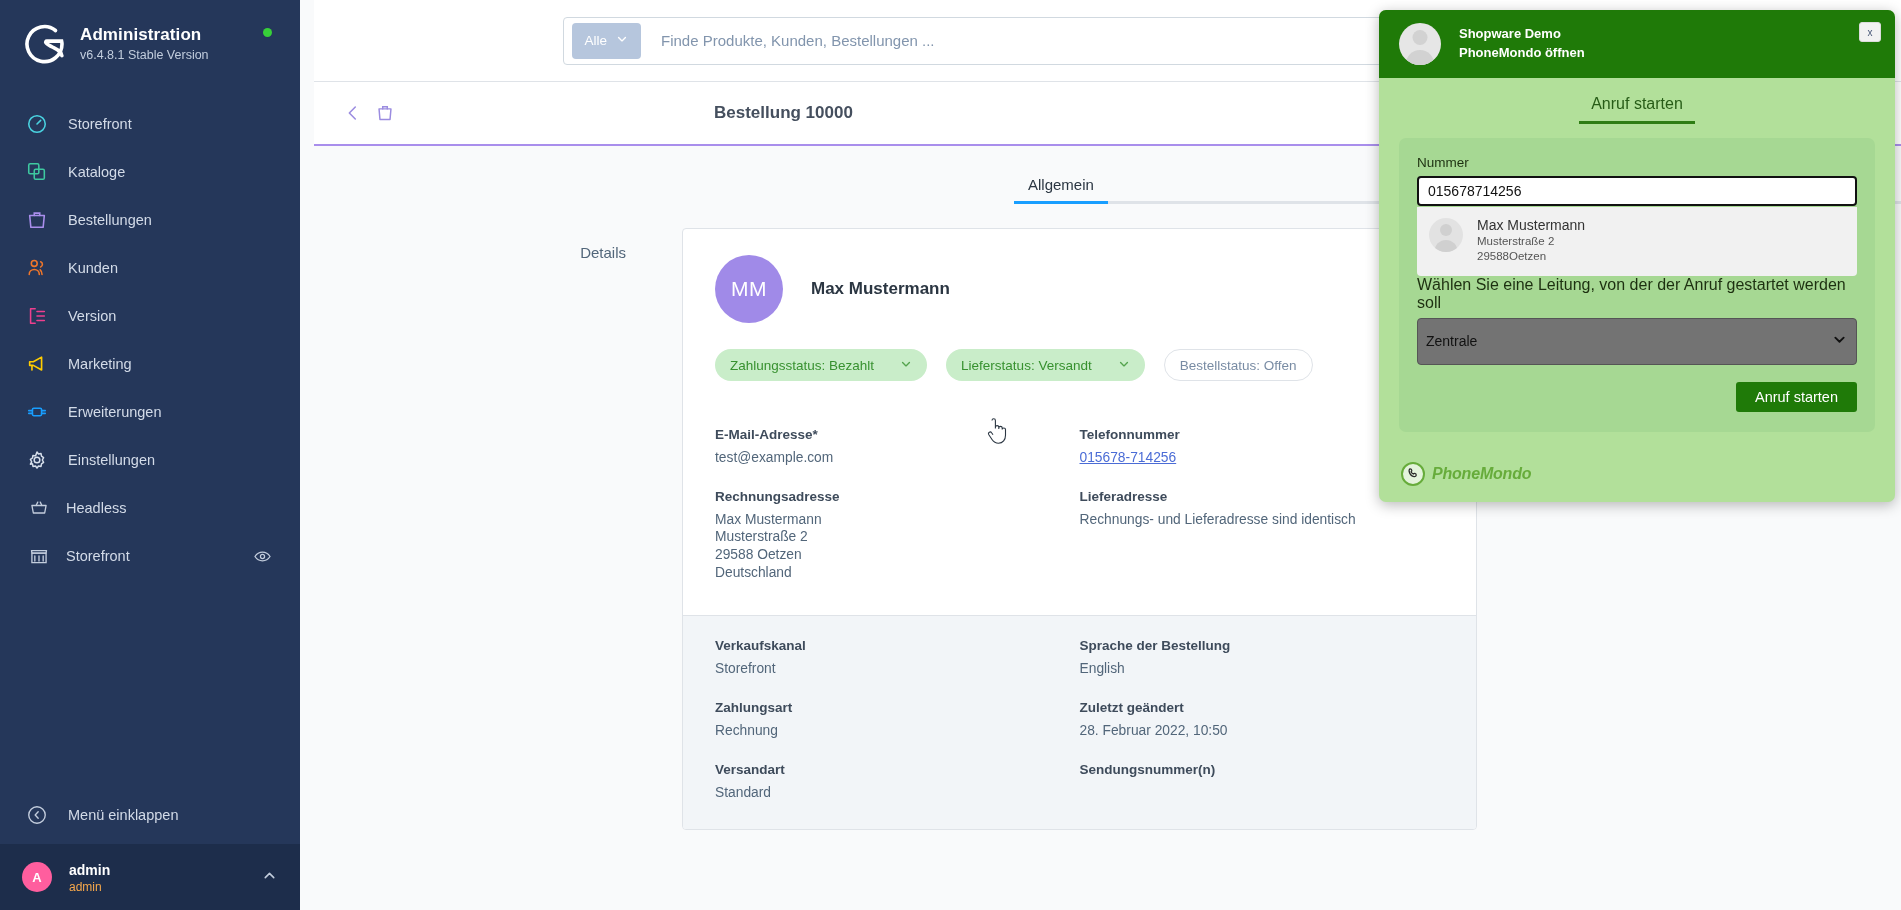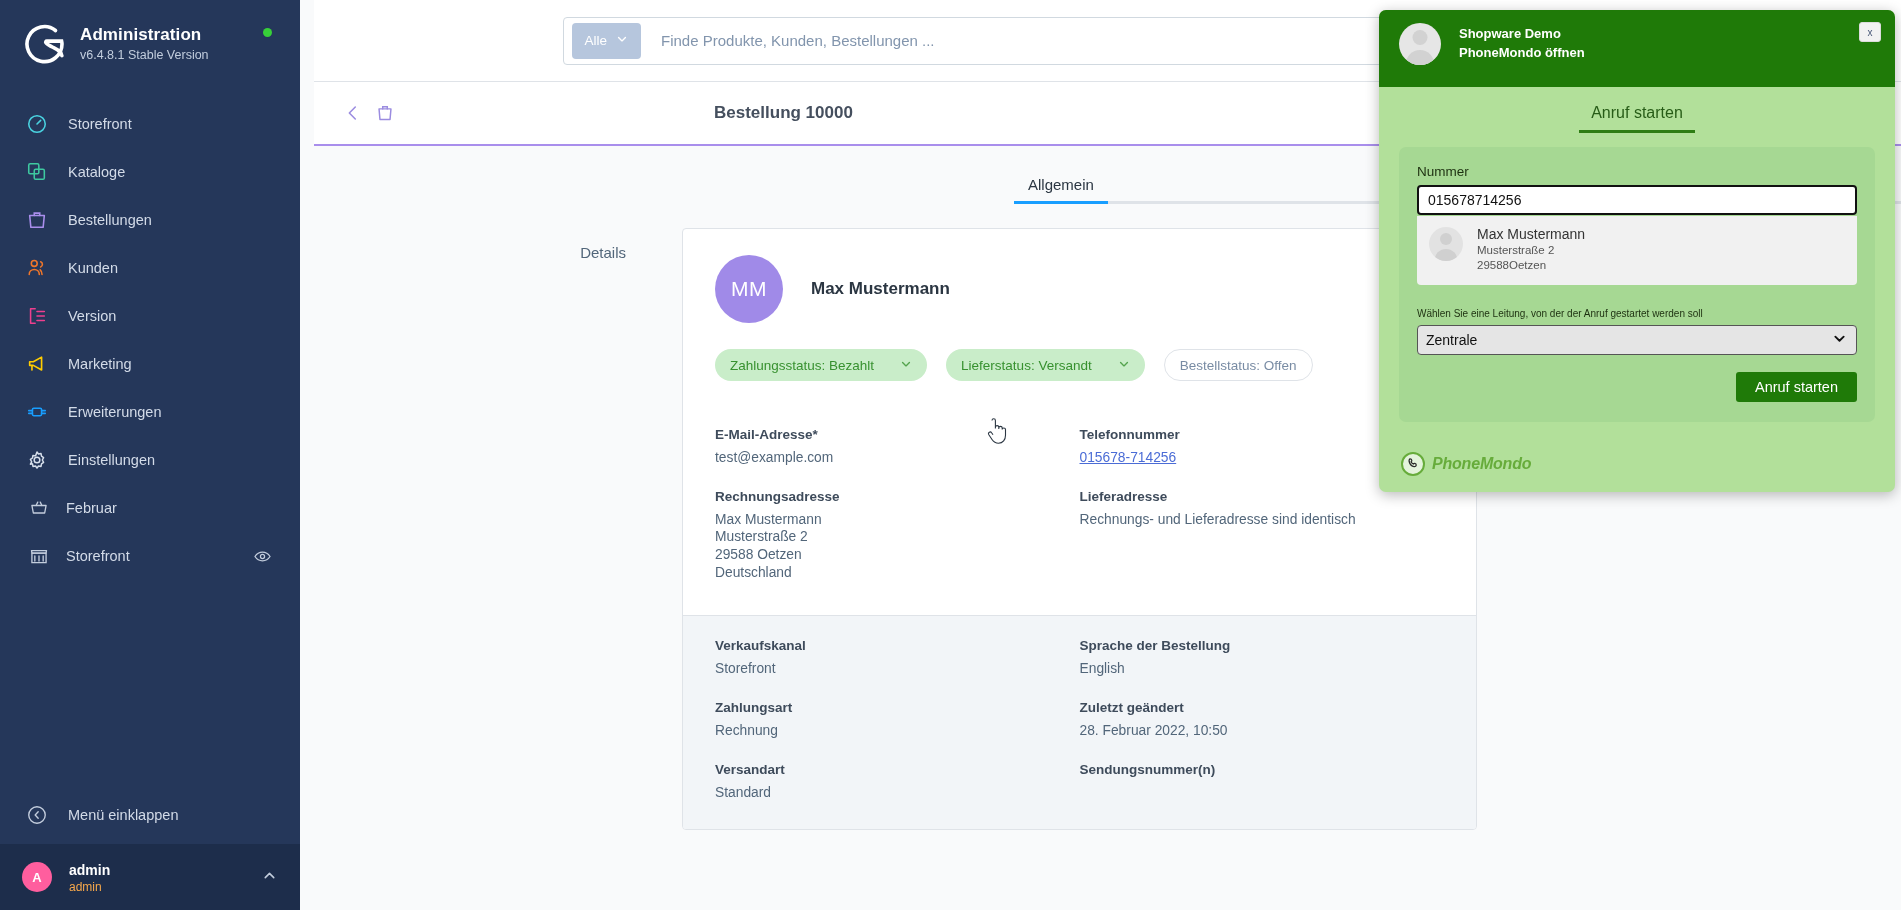--- a/index.html
+++ b/index.html
@@ -212,21 +212,21 @@
   #pm-popup {
     position: absolute; left: 1379px; top: 10px;
     width: 516px; 
     border-radius: 7px;
     box-shadow: 0 3px 14px rgba(0,0,0,.28);
     overflow: hidden;
     z-index: 80;
     background: #b2e09a;
   }
   .pm-header {
-    background: #1f7a08; padding: 13px 18px 22px 20px;
+    background: #1f7a08; padding: 13px 18px 13px 20px;
     display: flex; align-items: center; position: relative;
     min-height: 62px;
   }
   .pm-avatar {
     width: 42px; height: 42px; border-radius: 50%;
     background: #e6e6e6; flex: 0 0 42px; margin-right: 18px;
     overflow: hidden; position: relative;
   }
   .pm-avatar .head {
     position: absolute; left: 50%; top: 7px; transform: translateX(-50%);
@@ -282,25 +282,25 @@
     position: absolute; left: 50%; top: 6px; transform: translateX(-50%);
     width: 12px; height: 12px; border-radius: 50%; background: #d0d0d0;
   }
   .pm-sg-avatar .body {
     position: absolute; left: 50%; bottom: -7px; transform: translateX(-50%);
     width: 23px; height: 19px; border-radius: 12px 12px 0 0; background: #d0d0d0;
   }
   .pm-sg-name { font-size: 14px; color: #333; line-height: 1.3; }
   .pm-sg-line { font-size: 11.5px; color: #555; line-height: 1.32; }
 
-  .pm-lbl2 { font-size: 10px; color: #1d3010; margin-top: 23px; margin-bottom: 6px; }
+  .pm-lbl2 { font-size: 16px; color: #1d3010; margin-top: 0; margin-bottom: 6px; }
   .pm-select {
-    width: 100%; height: 30px;
+    width: 100%; height: 47px;
     border: 1px solid #555; border-radius: 4px;
-    background: #e5e5e5; font-size: 14px; color: #111;
+    background: #737373; font-size: 14px; color: #111;
     padding: 0 8px; outline: none;
     font-family: "Liberation Sans", sans-serif;
     appearance: none; -webkit-appearance: none;
     position: relative;
   }
   .pm-select-wrap { position: relative; }
   .pm-select-caret {
     position: absolute; right: 11px; top: 50%; transform: translateY(-50%);
     pointer-events: none;
   }
@@ -426,21 +426,21 @@
   </div>
 
 
   <div class="sb-item channel">
     <span class="sb-ico">
       <svg viewBox="0 0 24 24" width="20" height="20" fill="none" stroke="#c3cddd" stroke-width="1.6">
         <path d="M3.5 9h17l-1.7 9H5.2L3.5 9z" stroke-linejoin="round"></path>
         <path d="M8.5 9l2-4M15.5 9l-2-4" stroke-linecap="round"></path>
       </svg>
     </span>
-    <span class="sb-lbl">Februar</span>
+    <span class="sb-lbl">Headless</span>
   </div>
 
   <div class="sb-item channel">
     <span class="sb-ico">
       <svg viewBox="0 0 24 24" width="20" height="20" fill="none" stroke="#c3cddd" stroke-width="1.6">
         <path d="M3.5 8.5h17V20h-17z"></path>
           <path d="M3 5.5h18l-.6 3H3.6z" stroke-linejoin="round"></path>
         <path d="M7 12v6M12 12v6M17 12v6" stroke-linecap="round"></path>
       </svg>
     </span>

